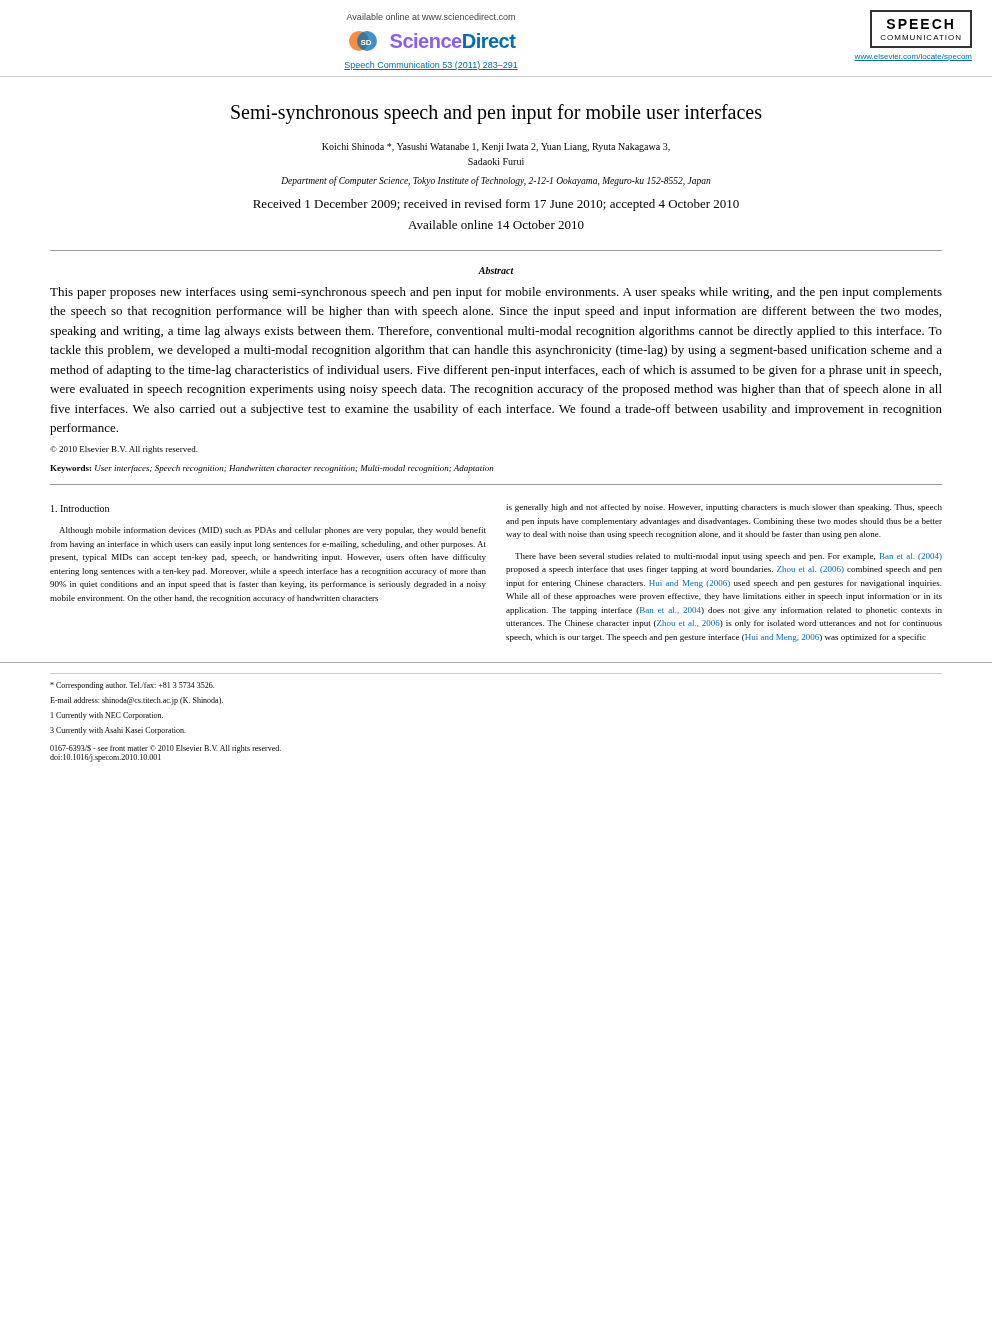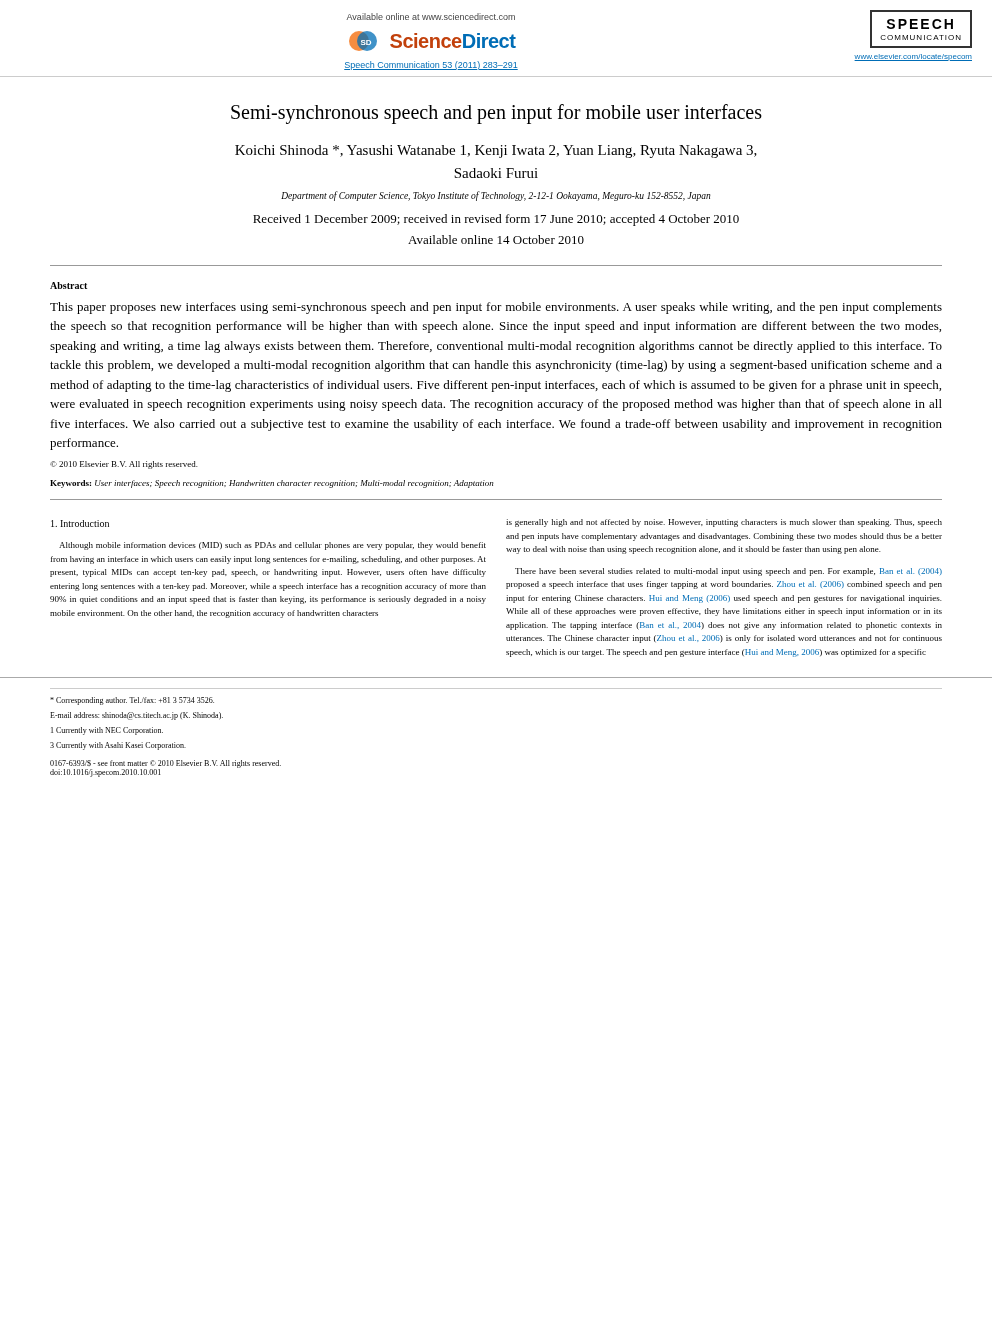--- a/index.html
+++ b/index.html
@@ -138,21 +138,21 @@
       border-bottom: 1px solid #999;
     }
     .paper-title {
       font-size: 20px;
       font-weight: normal;
       color: #000;
       margin-bottom: 14px;
       line-height: 1.3;
     }
     .authors {
-      font-size: 15px;
+      font-size: 10px;
       color: #000;
       margin-bottom: 6px;
       line-height: 1.5;
       margin-top: 7px;
     }
     .affiliation {
       font-size: 9.5px;
       font-style: italic;
       color: #000;
       margin-bottom: 6px;
@@ -165,21 +165,23 @@
     }
 
     
     .abstract-section {
       padding: 14px 0 10px 0;
       border-bottom: 1px solid #999;
     }
     .section-label {
       font-size: 10px;
       font-weight: bold;
+      font-style: italic;
       margin-bottom: 6px;
+      text-align: center;
     }
     .abstract-text {
       font-size: 13px;
       line-height: 1.5;
       text-align: justify;
     }
     .copyright {
       font-size: 9px;
       margin-top: 6px;
     }
@@ -251,21 +253,21 @@
   <div class="header-center">
     <span class="available-online">Available online at www.sciencedirect.com</span>
     <div class="sciencedirect-logo">
 
       <svg width="38" height="30" viewBox="0 0 38 30">
         <circle cx="12" cy="15" r="10" fill="#f47920" opacity="0.85"></circle>
         <circle cx="20" cy="15" r="10" fill="#006db6" opacity="0.75"></circle>
         <text x="19" y="19" font-size="8" fill="white" text-anchor="middle" font-family="Arial" font-weight="bold">SD</text>
       </svg>
       <span class="sciencedirect-text">
-        <span style="color:#c2410c;">Science</span><span style="color:#006db6;">Direct</span>
+        <span style="color:#8b5cf6;">Science</span><span style="color:#006db6;">Direct</span>
       </span>
     </div>
     <span class="journal-info">Speech Communication 53 (2011) 283–291</span>
   </div>
 
   <div class="speech-comm-logo">
     <div class="speech-comm-box">
       <div class="speech-text">SPEECH</div>
       <div class="comm-text">COMMUNICATION</div>
     </div>

